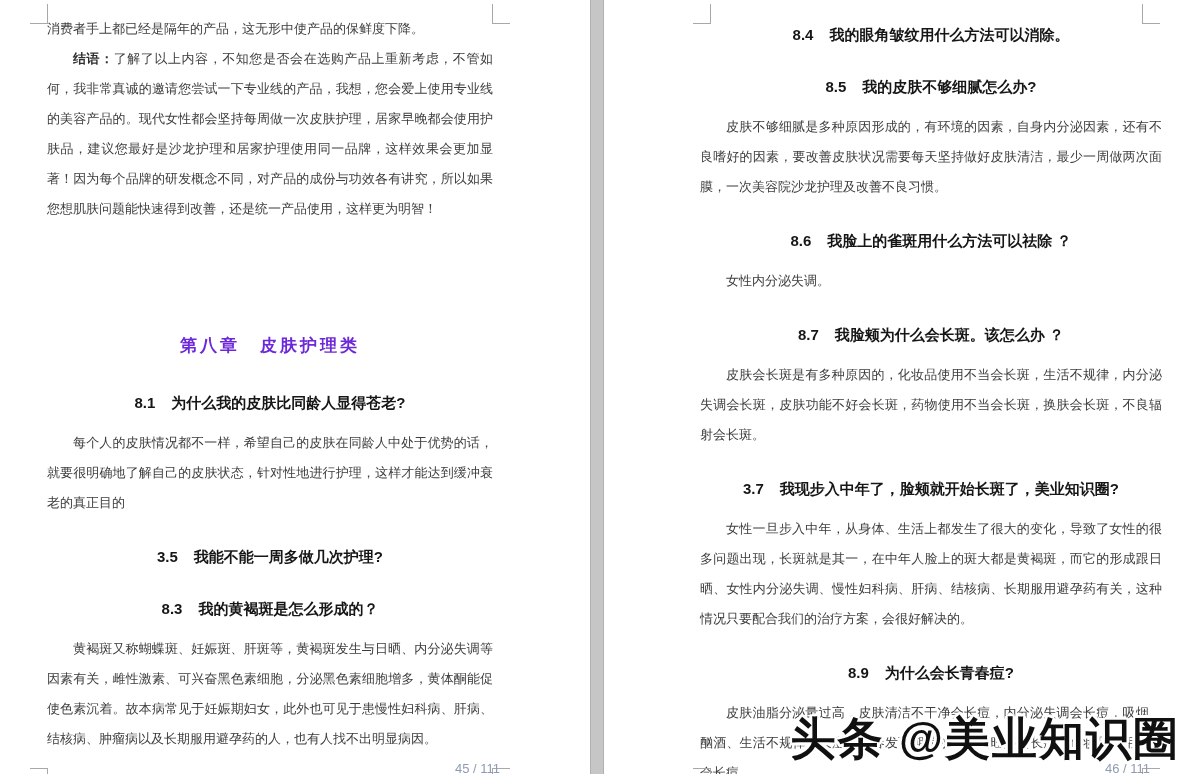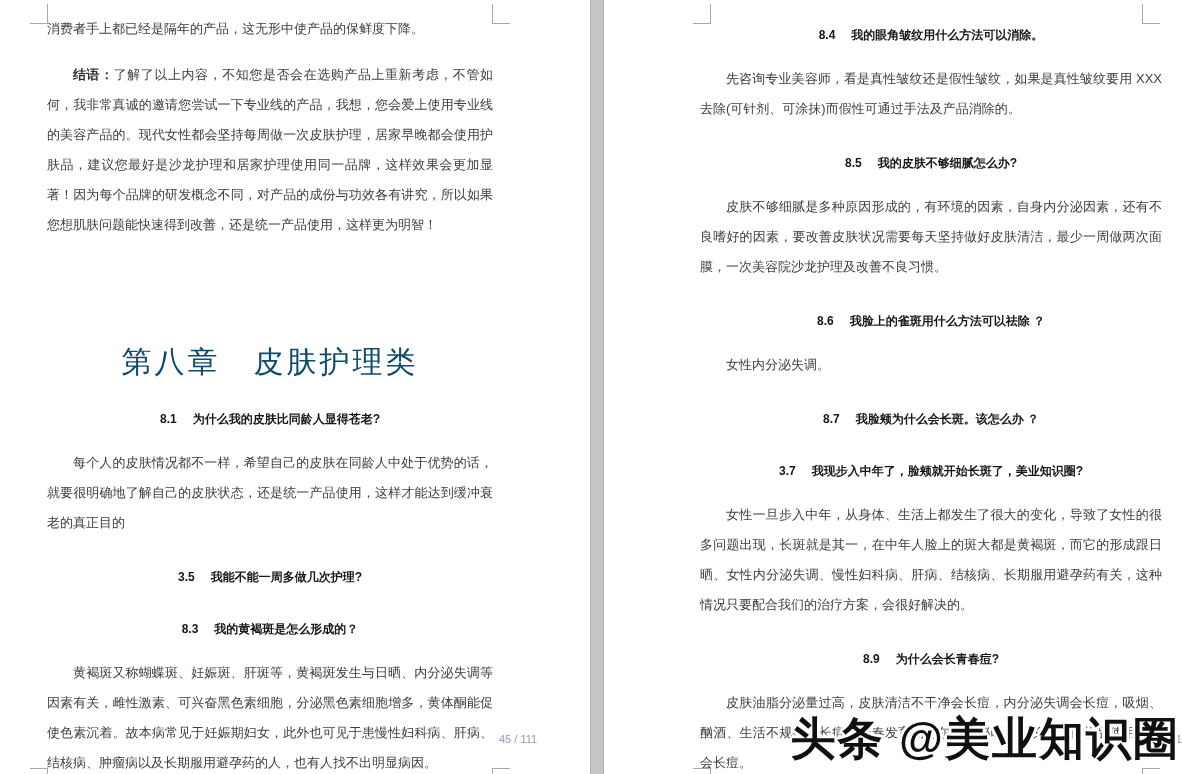--- a/index.html
+++ b/index.html
@@ -22,45 +22,44 @@
     background:#c6c6c6;
     border-left:1px solid #b0b0b0;border-right:1px solid #b0b0b0;
     box-sizing:border-box;
   }
   p.body{
     margin:0;
     font-size:13px;line-height:30px;
     text-align:justify;
     color:#3d3d3d;
   }
-  p.indent{text-indent:2em;margin-top:16px;}
+  p.indent{text-indent:2em;}
   .lead-label{font-weight:bold;color:#2f2f2f;}
   h1.chapter{
     margin:104px 0 10px;
-    font-size:30px;line-height:36px;font-weight:normal;
-    color:#0c4a6e;text-align:center;letter-spacing:3px;
+    font-size:17px;line-height:36px;font-weight:bold;
+    color:#6d28d9;text-align:center;letter-spacing:3px;
   }
   h3.section{
     margin:26px 0 12px;
-    font-size:12px;line-height:26px;font-weight:bold;
+    font-size:15px;line-height:26px;font-weight:bold;
     color:#161616;text-align:center;
   }
   h3.section .sec-num{margin-right:16px;}
   #right-page h3.section:first-child{margin-top:14px;}
   
   .cmark{position:absolute;width:17px;height:19px;}
   .cmark.tl{border-right:1px solid #a8a8a8;border-bottom:1px solid #a8a8a8;}
   .cmark.tr{border-left:1px solid #a8a8a8;border-bottom:1px solid #a8a8a8;}
   .cmark.bl{border-right:1px solid #a8a8a8;border-top:1px solid #a8a8a8;}
   .cmark.br{border-left:1px solid #a8a8a8;border-top:1px solid #a8a8a8;}
   .pagenum{
-    position:absolute;top:733px;
-    font-size:11px;line-height:12px;color:#8e9bb3;
+    position:absolute;top:763px;
+    font-size:13px;line-height:12px;color:#8e9bb3;
     white-space:nowrap;
-    margin-left:44px;
   }
   #watermark{
     position:absolute;right:2px;top:710px;
     font-size:45px;line-height:58px;font-weight:bold;
     letter-spacing:2px;color:#101010;white-space:nowrap;
     text-shadow:
       -2px -2px 0 #ffffff, 2px -2px 0 #ffffff,
       -2px  2px 0 #ffffff, 2px  2px 0 #ffffff,
       -3px  0   0 #ffffff, 3px  0   0 #ffffff,
        0   -3px 0 #ffffff, 0    3px 0 #ffffff;
@@ -70,41 +69,41 @@
 </head>
 <body>
 
 <div class="page" id="left-page">
   <p class="body">消费者手上都已经是隔年的产品，这无形中使产品的保鲜度下降。</p>
   <p class="body indent"><span class="lead-label">结语：</span><span>了解了以上内容，不知您是否会在选购产品上重新考虑，不管如何，我非常真诚的邀请您尝试一下专业线的产品，我想，您会爱上使用专业线的美容产品的。现代女性都会坚持每周做一次皮肤护理，居家早晚都会使用护肤品，建议您最好是沙龙护理和居家护理使用同一品牌，这样效果会更加显著！因为每个品牌的研发概念不同，对产品的成份与功效各有讲究，所以如果您想肌肤问题能快速得到改善，还是统一产品使用，这样更为明智！</span></p>
 
   <h1 class="chapter">第八章　皮肤护理类</h1>
 
   <h3 class="section"><span class="sec-num">8.1</span><span>为什么我的皮肤比同龄人显得苍老?</span></h3>
-  <p class="body indent">每个人的皮肤情况都不一样，希望自己的皮肤在同龄人中处于优势的话，就要很明确地了解自己的皮肤状态，还是统一产品使用，这样才能达到缓冲衰老的真正目的</p>
+  <p class="body indent">每个人的皮肤情况都不一样，希望自己的皮肤在同龄人中处于优势的话，就要很明确地了解自己的皮肤状态，针对性地进行护理，这样才能达到缓冲衰老的真正目的</p>
 
   <h3 class="section"><span class="sec-num">3.5</span><span>我能不能一周多做几次护理?</span></h3>
 
   <h3 class="section"><span class="sec-num">8.3</span><span>我的黄褐斑是怎么形成的？</span></h3>
   <p class="body indent">黄褐斑又称蝴蝶斑、妊娠斑、肝斑等，黄褐斑发生与日晒、内分泌失调等因素有关，雌性激素、可兴奋黑色素细胞，分泌黑色素细胞增多，黄体酮能促使色素沉着。故本病常见于妊娠期妇女，此外也可见于患慢性妇科病、肝病、结核病、肿瘤病以及长期服用避孕药的人，也有人找不出明显病因。</p>
 </div>
 
 <div id="page-divider"></div>
 
 <div class="page" id="right-page">
   <h3 class="section"><span class="sec-num">8.4</span><span>我的眼角皱纹用什么方法可以消除。</span></h3>
-  <p class="body indent">先咨询专业美容师，看是真性皱纹还是假性皱纹，如果是真性皱纹要用 XXX 去除(可针剂、可涂抹)而假性可通过手法及产品消除的。</p>
 
   <h3 class="section"><span class="sec-num">8.5</span><span>我的皮肤不够细腻怎么办?</span></h3>
   <p class="body indent">皮肤不够细腻是多种原因形成的，有环境的因素，自身内分泌因素，还有不良嗜好的因素，要改善皮肤状况需要每天坚持做好皮肤清洁，最少一周做两次面膜，一次美容院沙龙护理及改善不良习惯。</p>
 
   <h3 class="section"><span class="sec-num">8.6</span><span>我脸上的雀斑用什么方法可以祛除 ？</span></h3>
   <p class="body indent">女性内分泌失调。</p>
 
   <h3 class="section"><span class="sec-num">8.7</span><span>我脸颊为什么会长斑。该怎么办 ？</span></h3>
+  <p class="body indent">皮肤会长斑是有多种原因的，化妆品使用不当会长斑，生活不规律，内分泌失调会长斑，皮肤功能不好会长斑，药物使用不当会长斑，换肤会长斑，不良辐射会长斑。</p>
 
   <h3 class="section"><span class="sec-num">3.7</span><span>我现步入中年了，脸颊就开始长斑了，美业知识圈?</span></h3>
   <p class="body indent">女性一旦步入中年，从身体、生活上都发生了很大的变化，导致了女性的很多问题出现，长斑就是其一，在中年人脸上的斑大都是黄褐斑，而它的形成跟日晒、女性内分泌失调、慢性妇科病、肝病、结核病、长期服用避孕药有关，这种情况只要配合我们的治疗方案，会很好解决的。</p>
 
   <h3 class="section"><span class="sec-num">8.9</span><span>为什么会长青春痘?</span></h3>
   <p class="body indent">皮肤油脂分泌量过高，皮肤清洁不干净会长痘，内分泌失调会长痘，吸烟、酗酒、生活不规律会长痘，青春发育期荷尔蒙分泌旺盛会长痘，化妆品使用不当会长痘。</p>
 </div>
 
 <div class="cmark tl" style="left:30px;top:4px;"></div>
 <div class="cmark tr" style="left:492px;top:4px;"></div>

